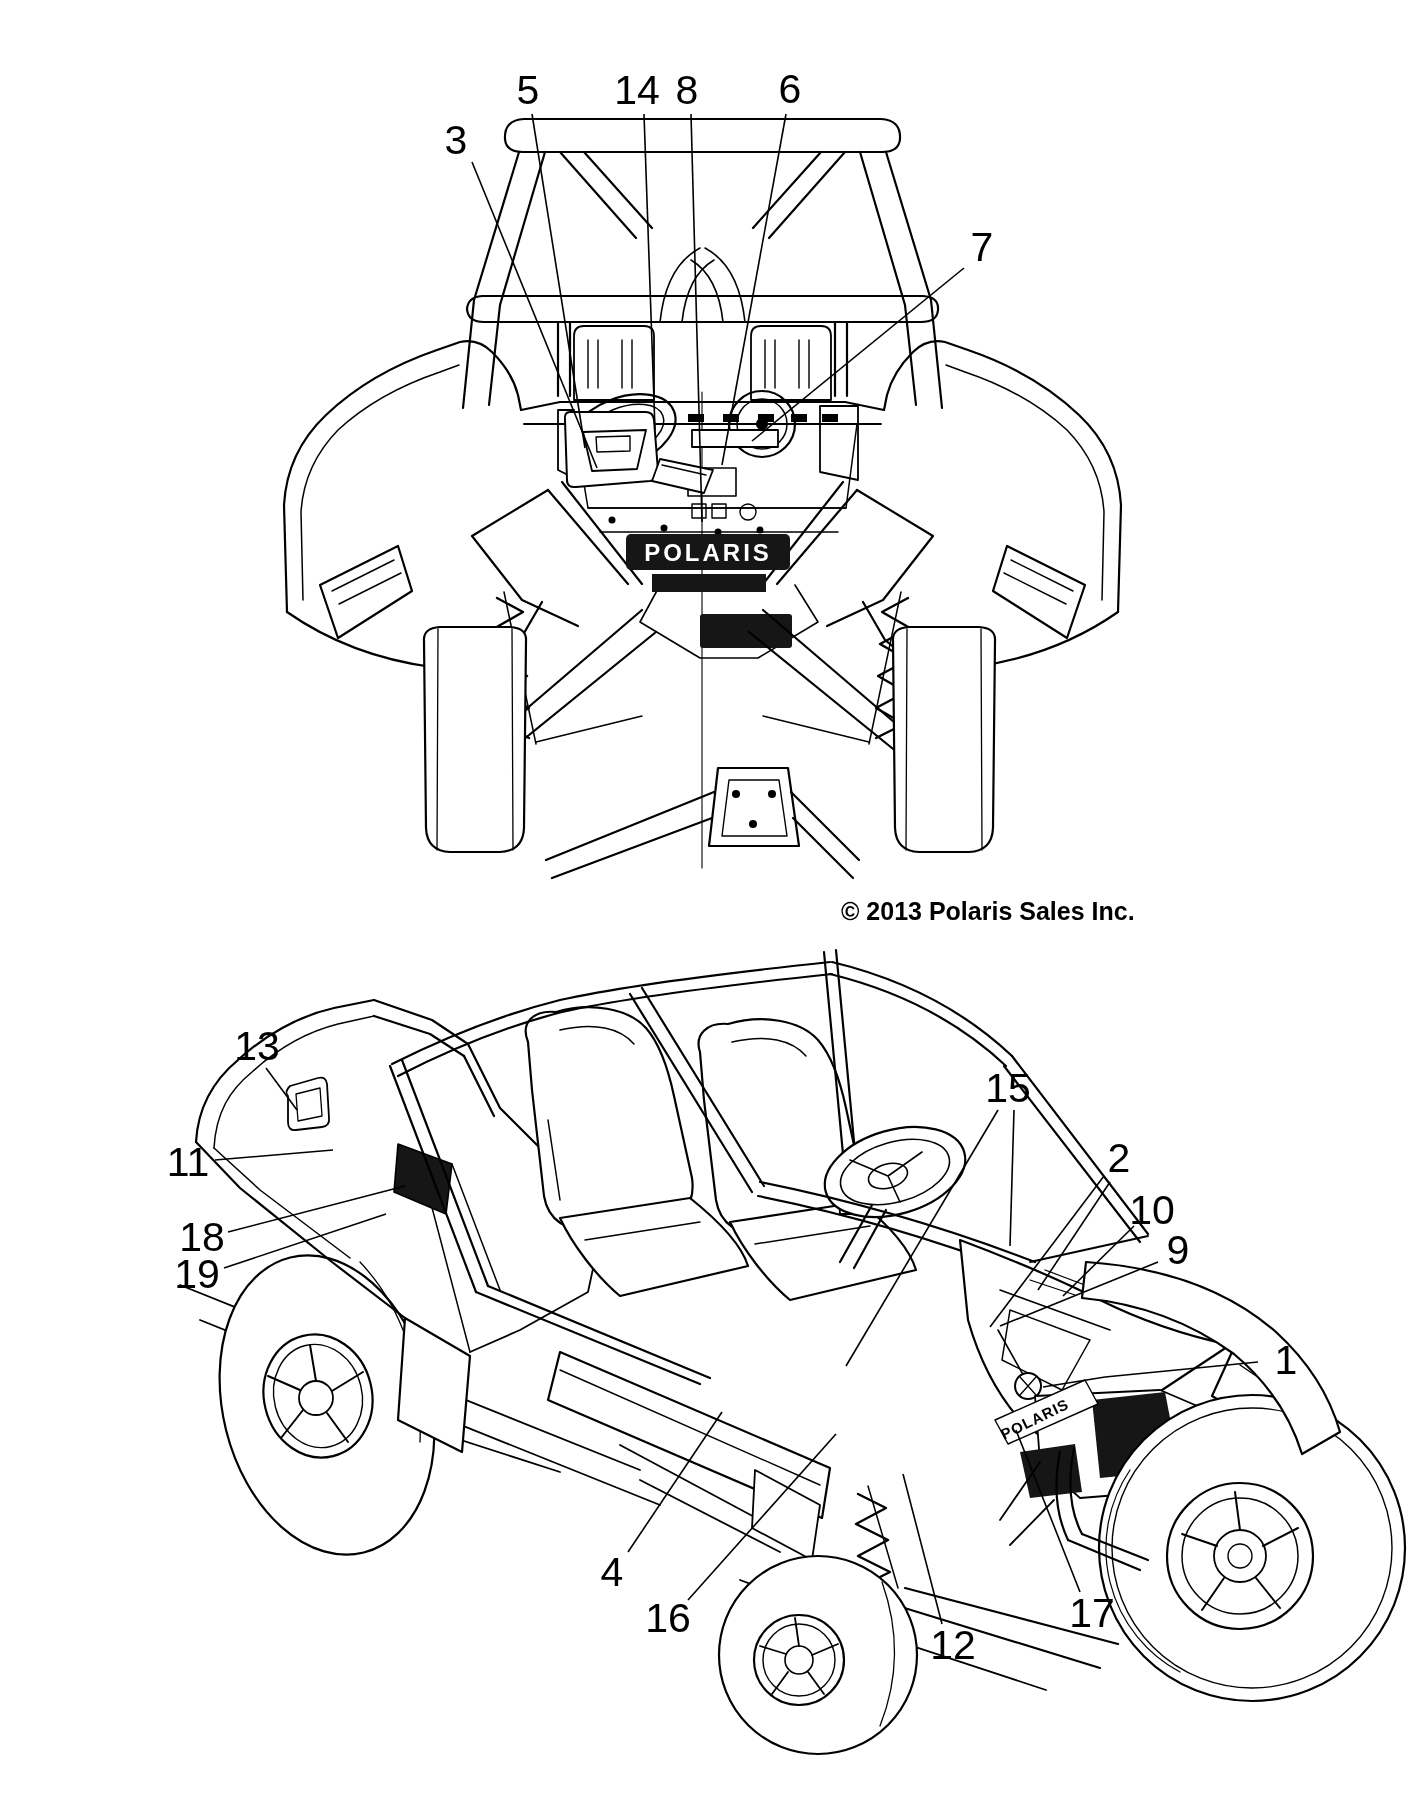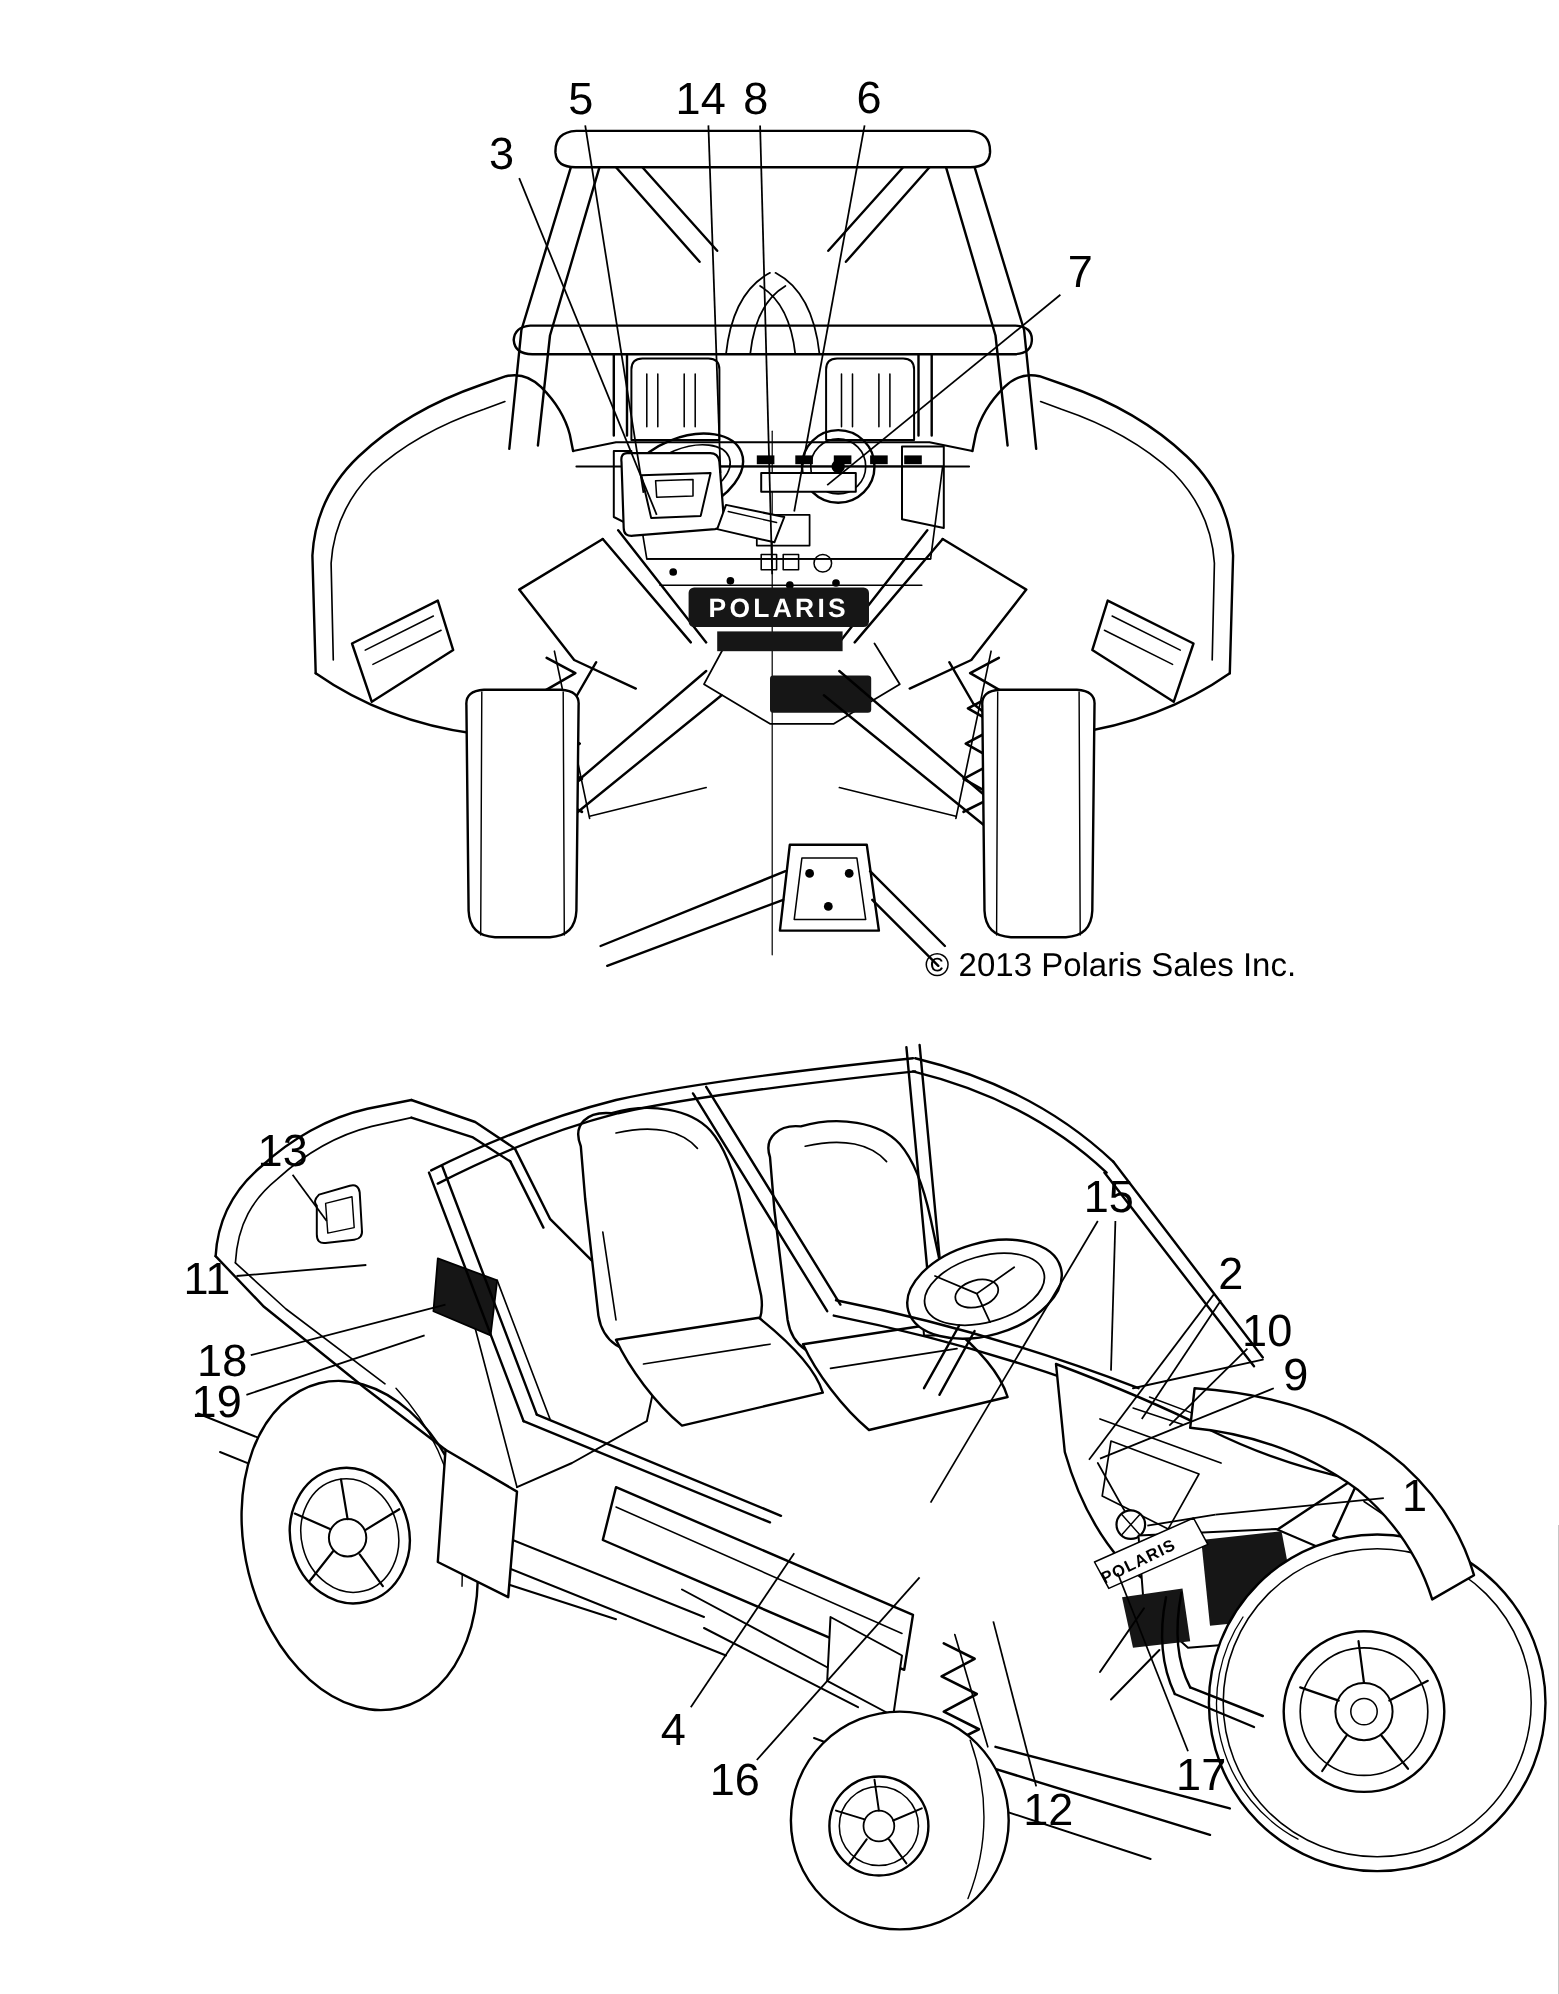--- a/index.html
+++ b/index.html
@@ -13,25 +13,26 @@
   }
   #diagram-svg{position:absolute;left:0;top:0;}
   .callout-number{
     font-family:"Liberation Sans", sans-serif;
     font-size:41px;
     fill:var(--ink,#000);
   }
   .leader{stroke:var(--ink,#000);stroke-width:1.6;fill:none;}
   #copyright{
     position:absolute;
-    left:841px;top:861px;
-    font-size:30px;
+    left:841px;top:897px;
+    font-size:25px;
     color:var(--ink,#000);
     letter-spacing:0px;
     white-space:nowrap;
+    font-weight:bold;
   }
   .rear-logo-text{
     font-family:"Liberation Sans", sans-serif;
     font-size:24px;font-weight:bold;letter-spacing:3px;
     fill:#fff;
   }
   .front-logo-text{
     font-family:"Liberation Sans", sans-serif;
     font-size:15px;font-weight:bold;letter-spacing:1px;
     fill:var(--ink,#000);

